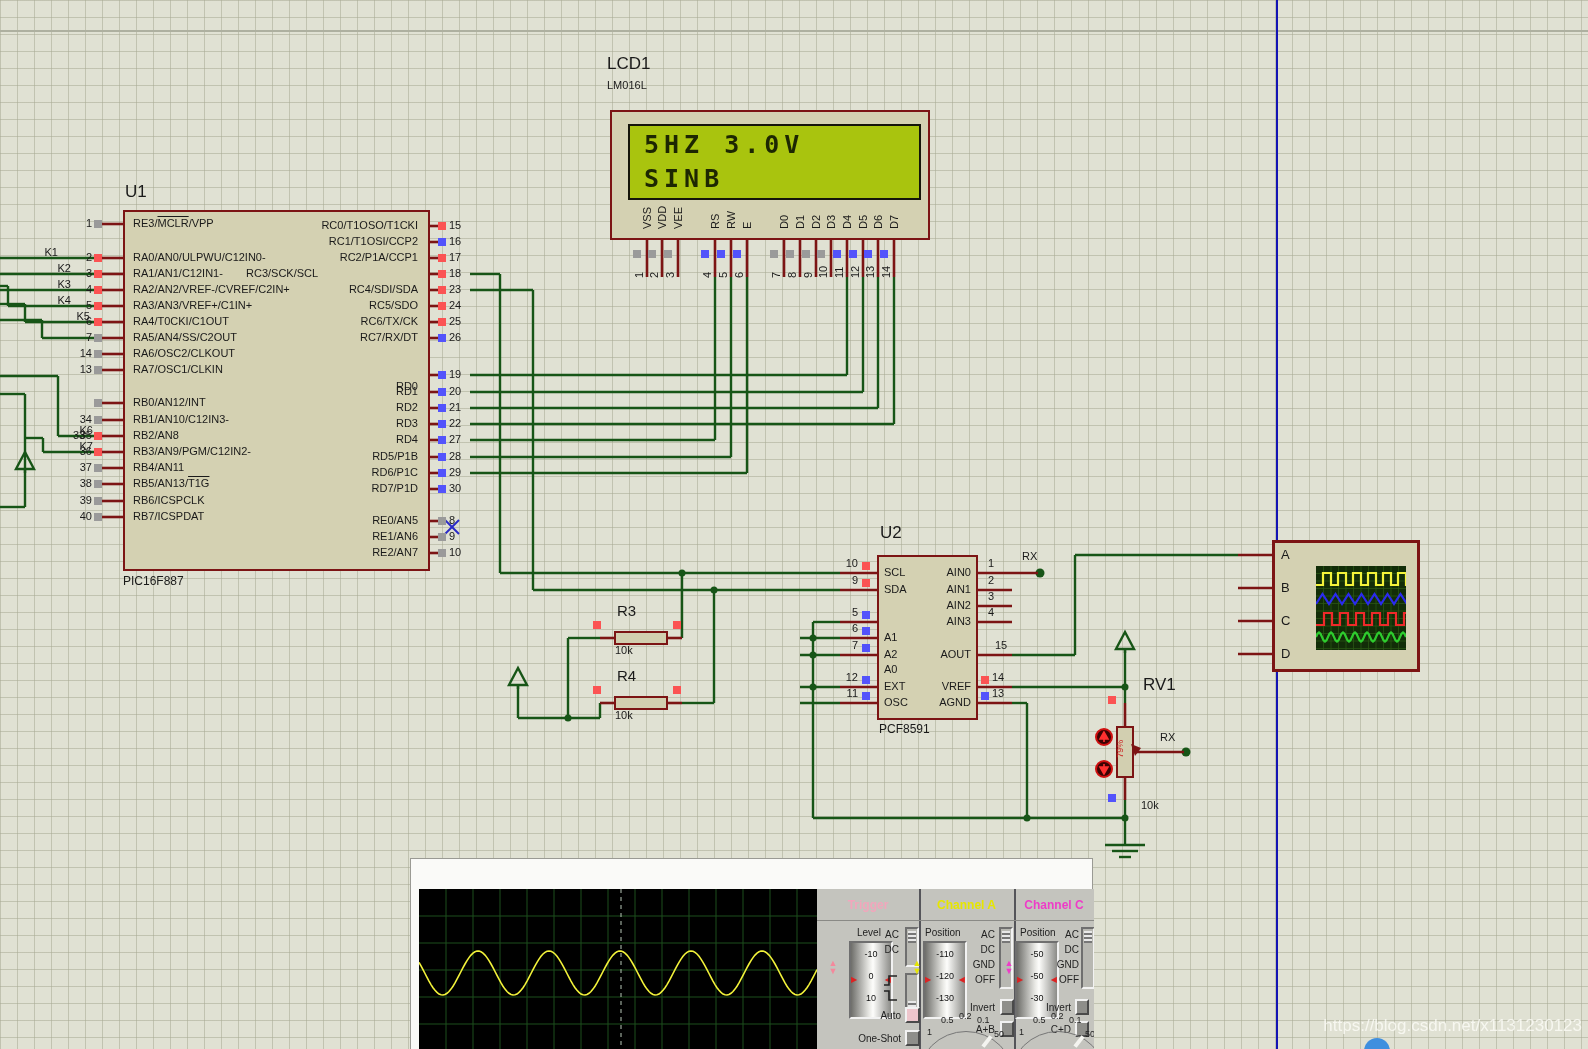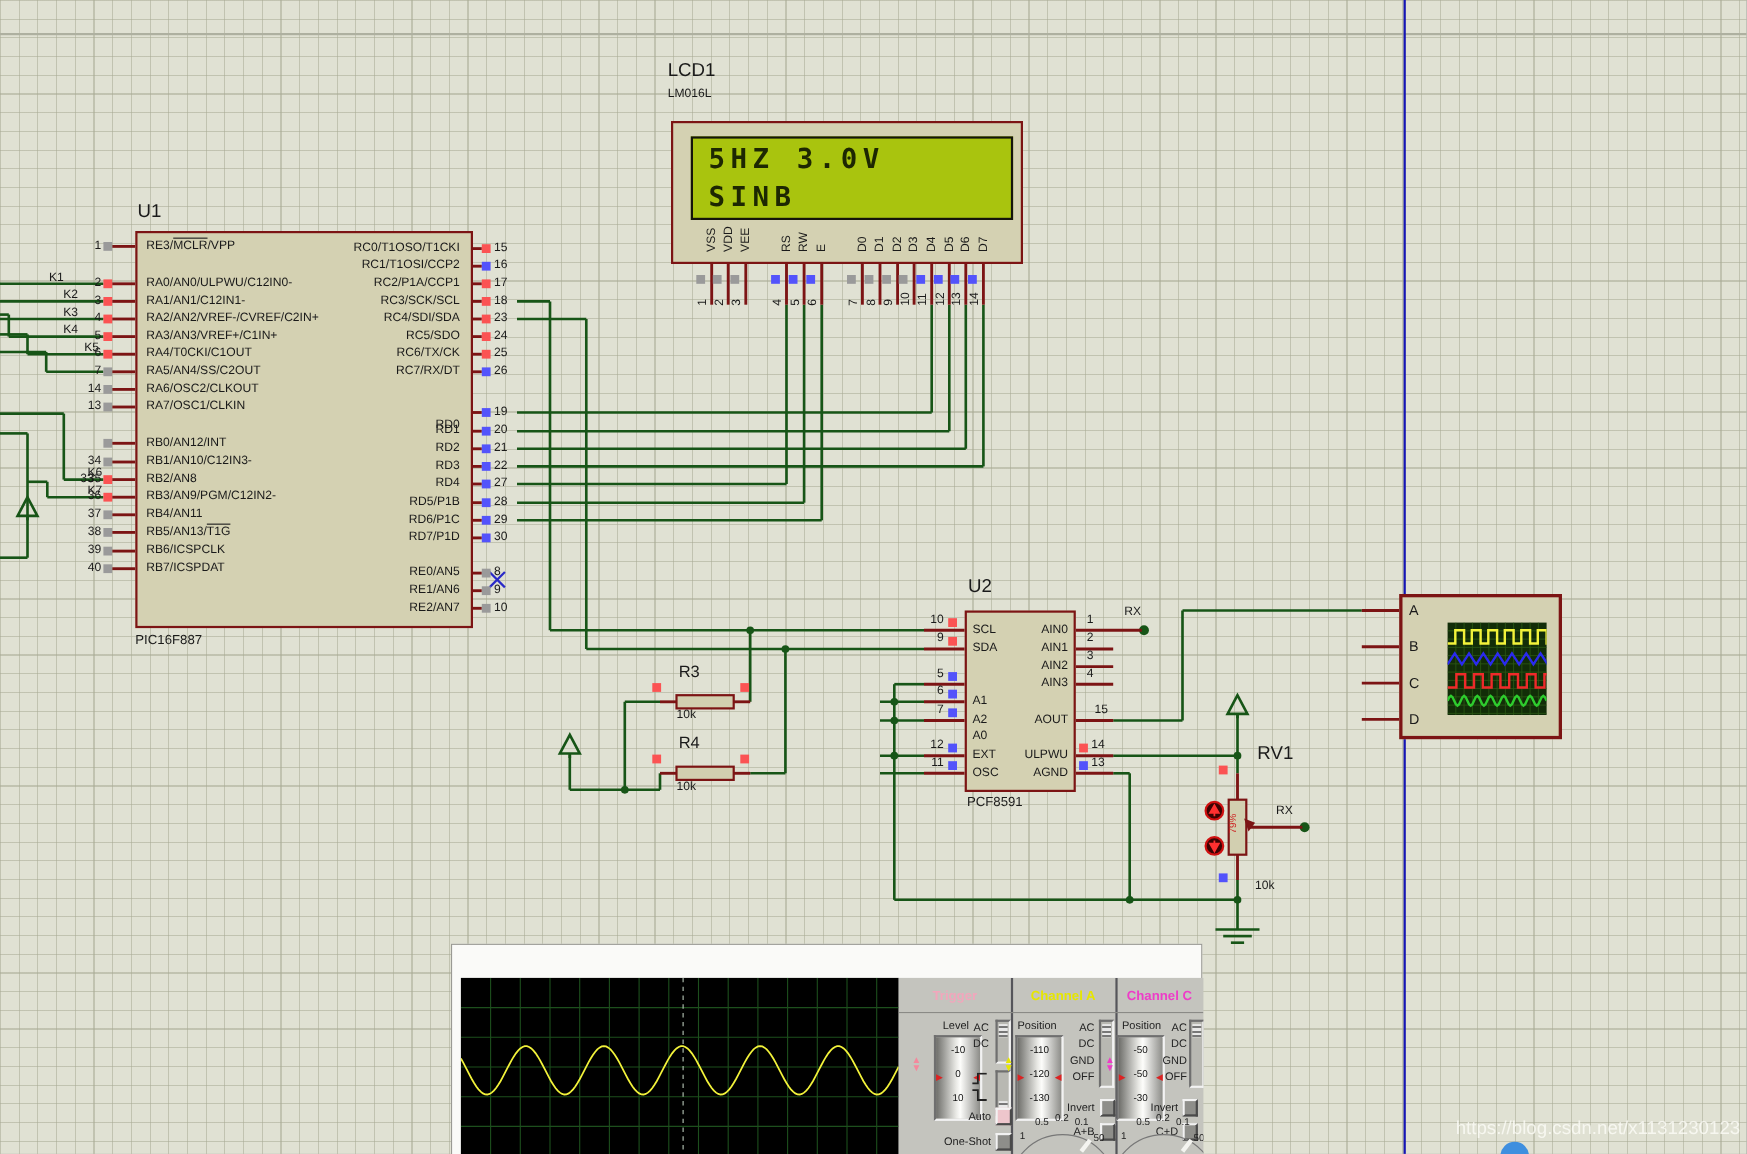--- a/index.html
+++ b/index.html
@@ -521,21 +521,21 @@
     <div class="pintxt" style="left: 133px; top: 494px;">RB6/ICSPCLK</div>
     <div class="pintxt" style="left: 66px; top: 510px; width: 26px; text-align: right;">40</div>
     <div class="pintxt" style="left: 133px; top: 510px;">RB7/ICSPDAT</div>
     <div class="pintxt" style="left: 449px; top: 219px; width: 26px; text-align: left;">15</div>
     <div class="pintxt" style="left: 246px; top: 219px; width: 172px; text-align: right;">RC0/T1OSO/T1CKI</div>
     <div class="pintxt" style="left: 449px; top: 235px; width: 26px; text-align: left;">16</div>
     <div class="pintxt" style="left: 246px; top: 235px; width: 172px; text-align: right;">RC1/T1OSI/CCP2</div>
     <div class="pintxt" style="left: 449px; top: 251px; width: 26px; text-align: left;">17</div>
     <div class="pintxt" style="left: 246px; top: 251px; width: 172px; text-align: right;">RC2/P1A/CCP1</div>
     <div class="pintxt" style="left: 449px; top: 267px; width: 26px; text-align: left;">18</div>
-    <div class="pintxt" style="left: 246px; top: 267px; width: 172px; text-align: right;">RC3/SCK/SCL</div>
+    <div class="pintxt" style="left: 246px; top: 267px; width: 172px; ">RC3/SCK/SCL</div>
     <div class="pintxt" style="left: 449px; top: 283px; width: 26px; text-align: left;">23</div>
     <div class="pintxt" style="left: 246px; top: 283px; width: 172px; text-align: right;">RC4/SDI/SDA</div>
     <div class="pintxt" style="left: 449px; top: 299px; width: 26px; text-align: left;">24</div>
     <div class="pintxt" style="left: 246px; top: 299px; width: 172px; text-align: right;">RC5/SDO</div>
     <div class="pintxt" style="left: 449px; top: 315px; width: 26px; text-align: left;">25</div>
     <div class="pintxt" style="left: 246px; top: 315px; width: 172px; text-align: right;">RC6/TX/CK</div>
     <div class="pintxt" style="left: 449px; top: 331px; width: 26px; text-align: left;">26</div>
     <div class="pintxt" style="left: 246px; top: 331px; width: 172px; text-align: right;">RC7/RX/DT</div>
     <div class="pintxt" style="left: 449px; top: 368px; width: 26px; text-align: left;">19</div>
     <div class="pintxt" style="left: 246px; top: 368px; width: 172px; text-align: right; margin-top: 12px;">RD0</div>
@@ -605,21 +605,21 @@
     <div class="pintxt" style="left: 901px; top: 566px; width: 70px; text-align: right;">AIN0</div>
     <div class="pintxt" style="left: 988px; top: 574px; width: 24px; text-align: left;">2</div>
     <div class="pintxt" style="left: 901px; top: 583px; width: 70px; text-align: right;">AIN1</div>
     <div class="pintxt" style="left: 988px; top: 590px; width: 24px; text-align: left;">3</div>
     <div class="pintxt" style="left: 901px; top: 599px; width: 70px; text-align: right;">AIN2</div>
     <div class="pintxt" style="left: 988px; top: 606px; width: 24px; text-align: left;">4</div>
     <div class="pintxt" style="left: 901px; top: 615px; width: 70px; text-align: right;">AIN3</div>
     <div class="pintxt" style="left: 995px; top: 639px; width: 24px; text-align: left;">15</div>
     <div class="pintxt" style="left: 901px; top: 648px; width: 70px; text-align: right;">AOUT</div>
     <div class="pintxt" style="left: 992px; top: 671px; width: 24px; text-align: left;">14</div>
-    <div class="pintxt" style="left: 901px; top: 680px; width: 70px; text-align: right;">ULPWU</div>
+    <div class="pintxt" style="left: 901px; top: 680px; width: 70px; text-align: right;">VREF</div>
     <div class="pintxt" style="left: 992px; top: 687px; width: 24px; text-align: left;">13</div>
     <div class="pintxt" style="left: 901px; top: 696px; width: 70px; text-align: right;">AGND</div>
     <div class="pintxt" style="left: 30px; top: 246px; width: 28px; text-align: right;">K1</div>
     <div class="pintxt" style="left: 43px; top: 262px; width: 28px; text-align: right;">K2</div>
     <div class="pintxt" style="left: 43px; top: 278px; width: 28px; text-align: right;">K3</div>
     <div class="pintxt" style="left: 43px; top: 294px; width: 28px; text-align: right;">K4</div>
     <div class="pintxt" style="left: 62px; top: 310px; width: 28px; text-align: right;">K5</div>
     <div class="pintxt" style="left: 65px; top: 424px; width: 28px; text-align: right;">K6</div>
     <div class="pintxt" style="left: 65px; top: 440px; width: 28px; text-align: right;">K7</div>
     <div class="pintxt" style="left: 1281px; top: 547px; font-size: 13px; z-index: 5;">A</div>

